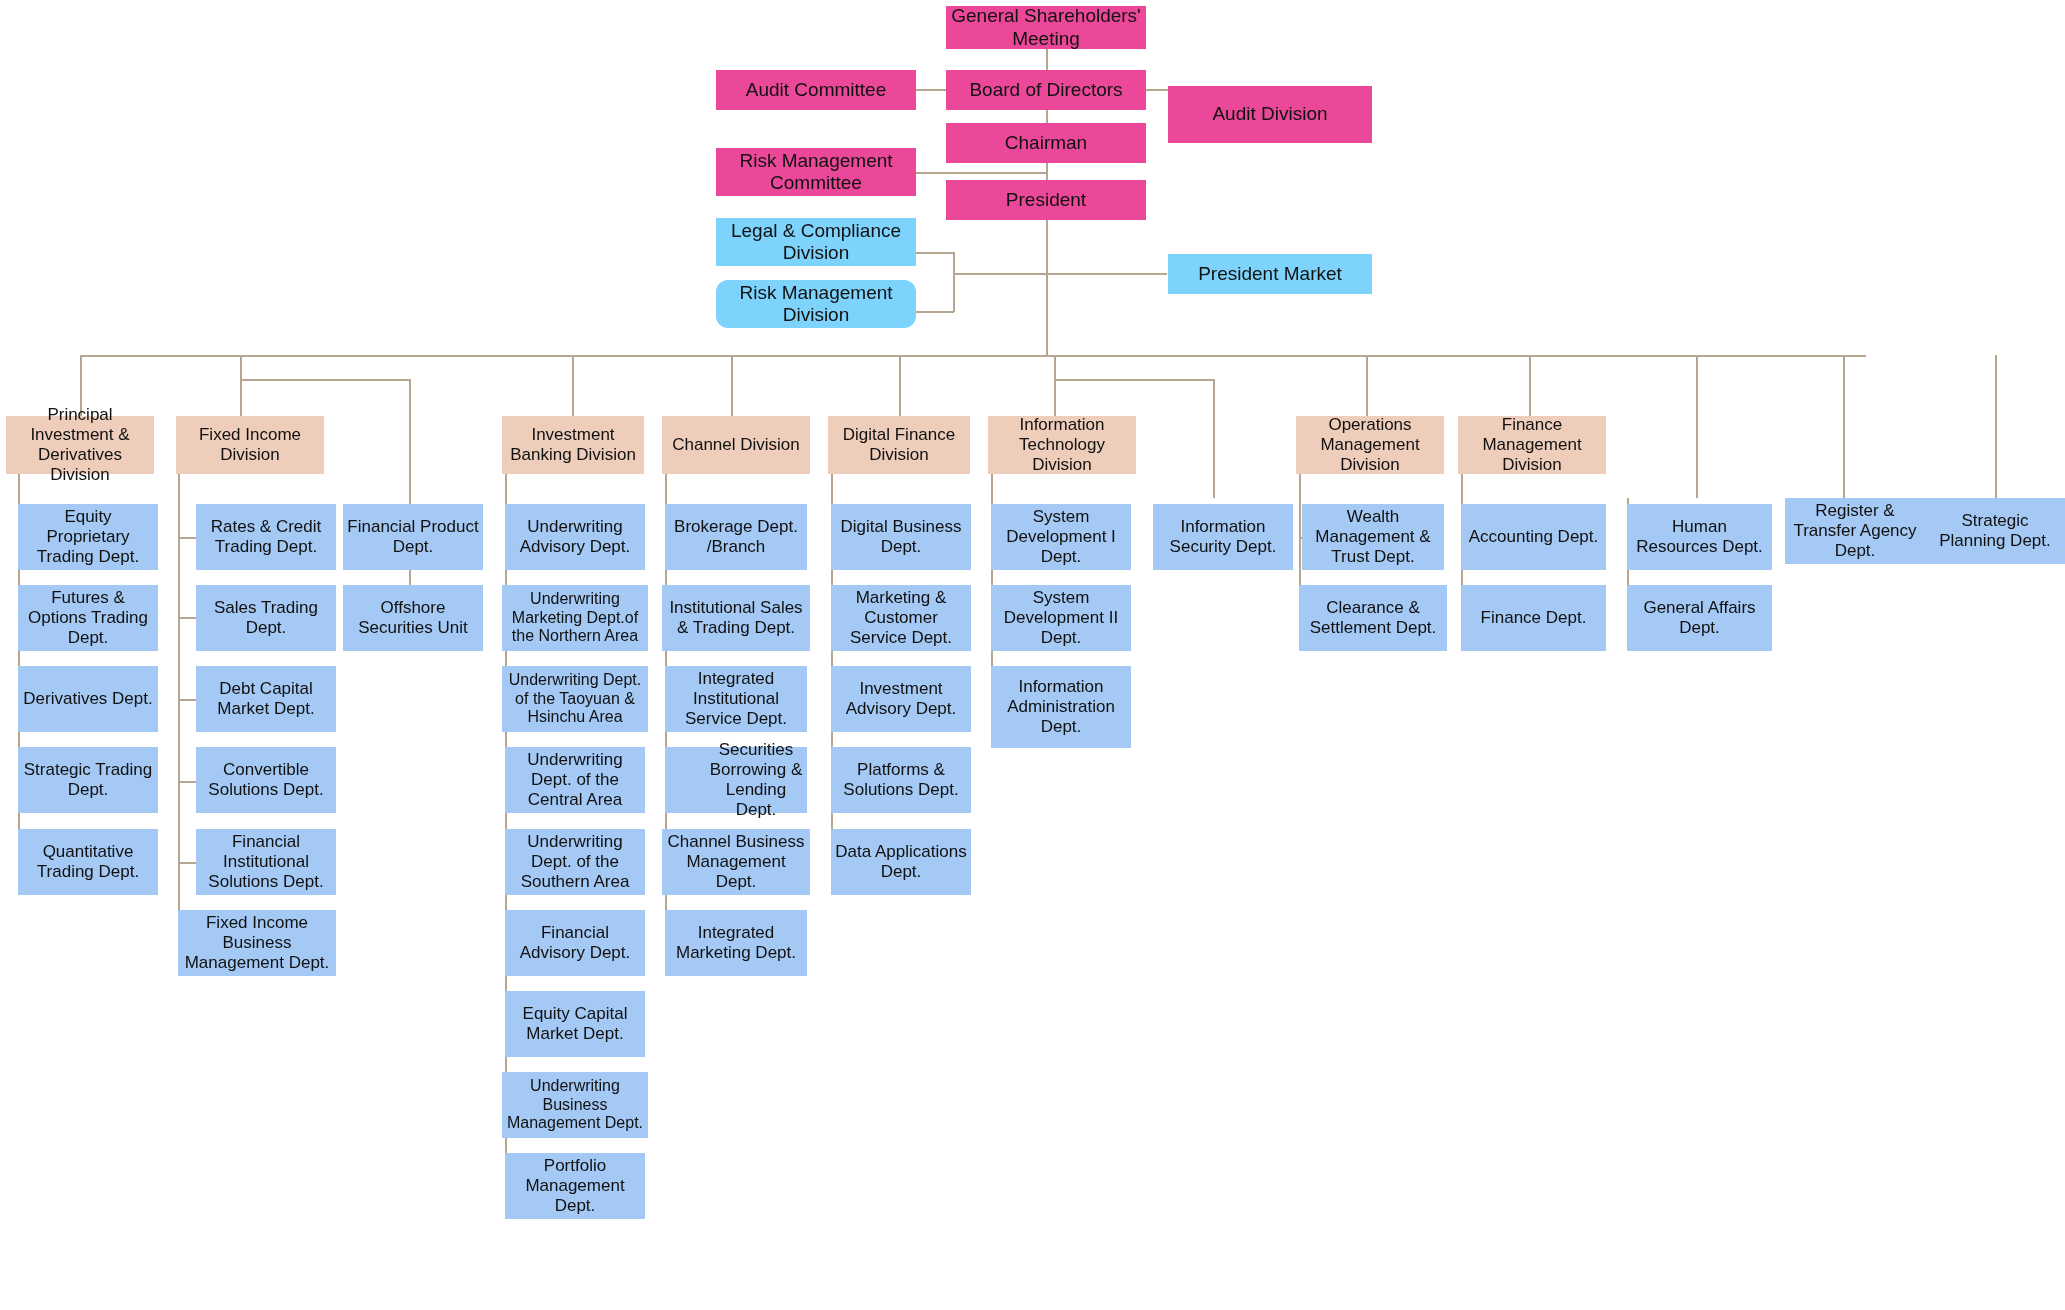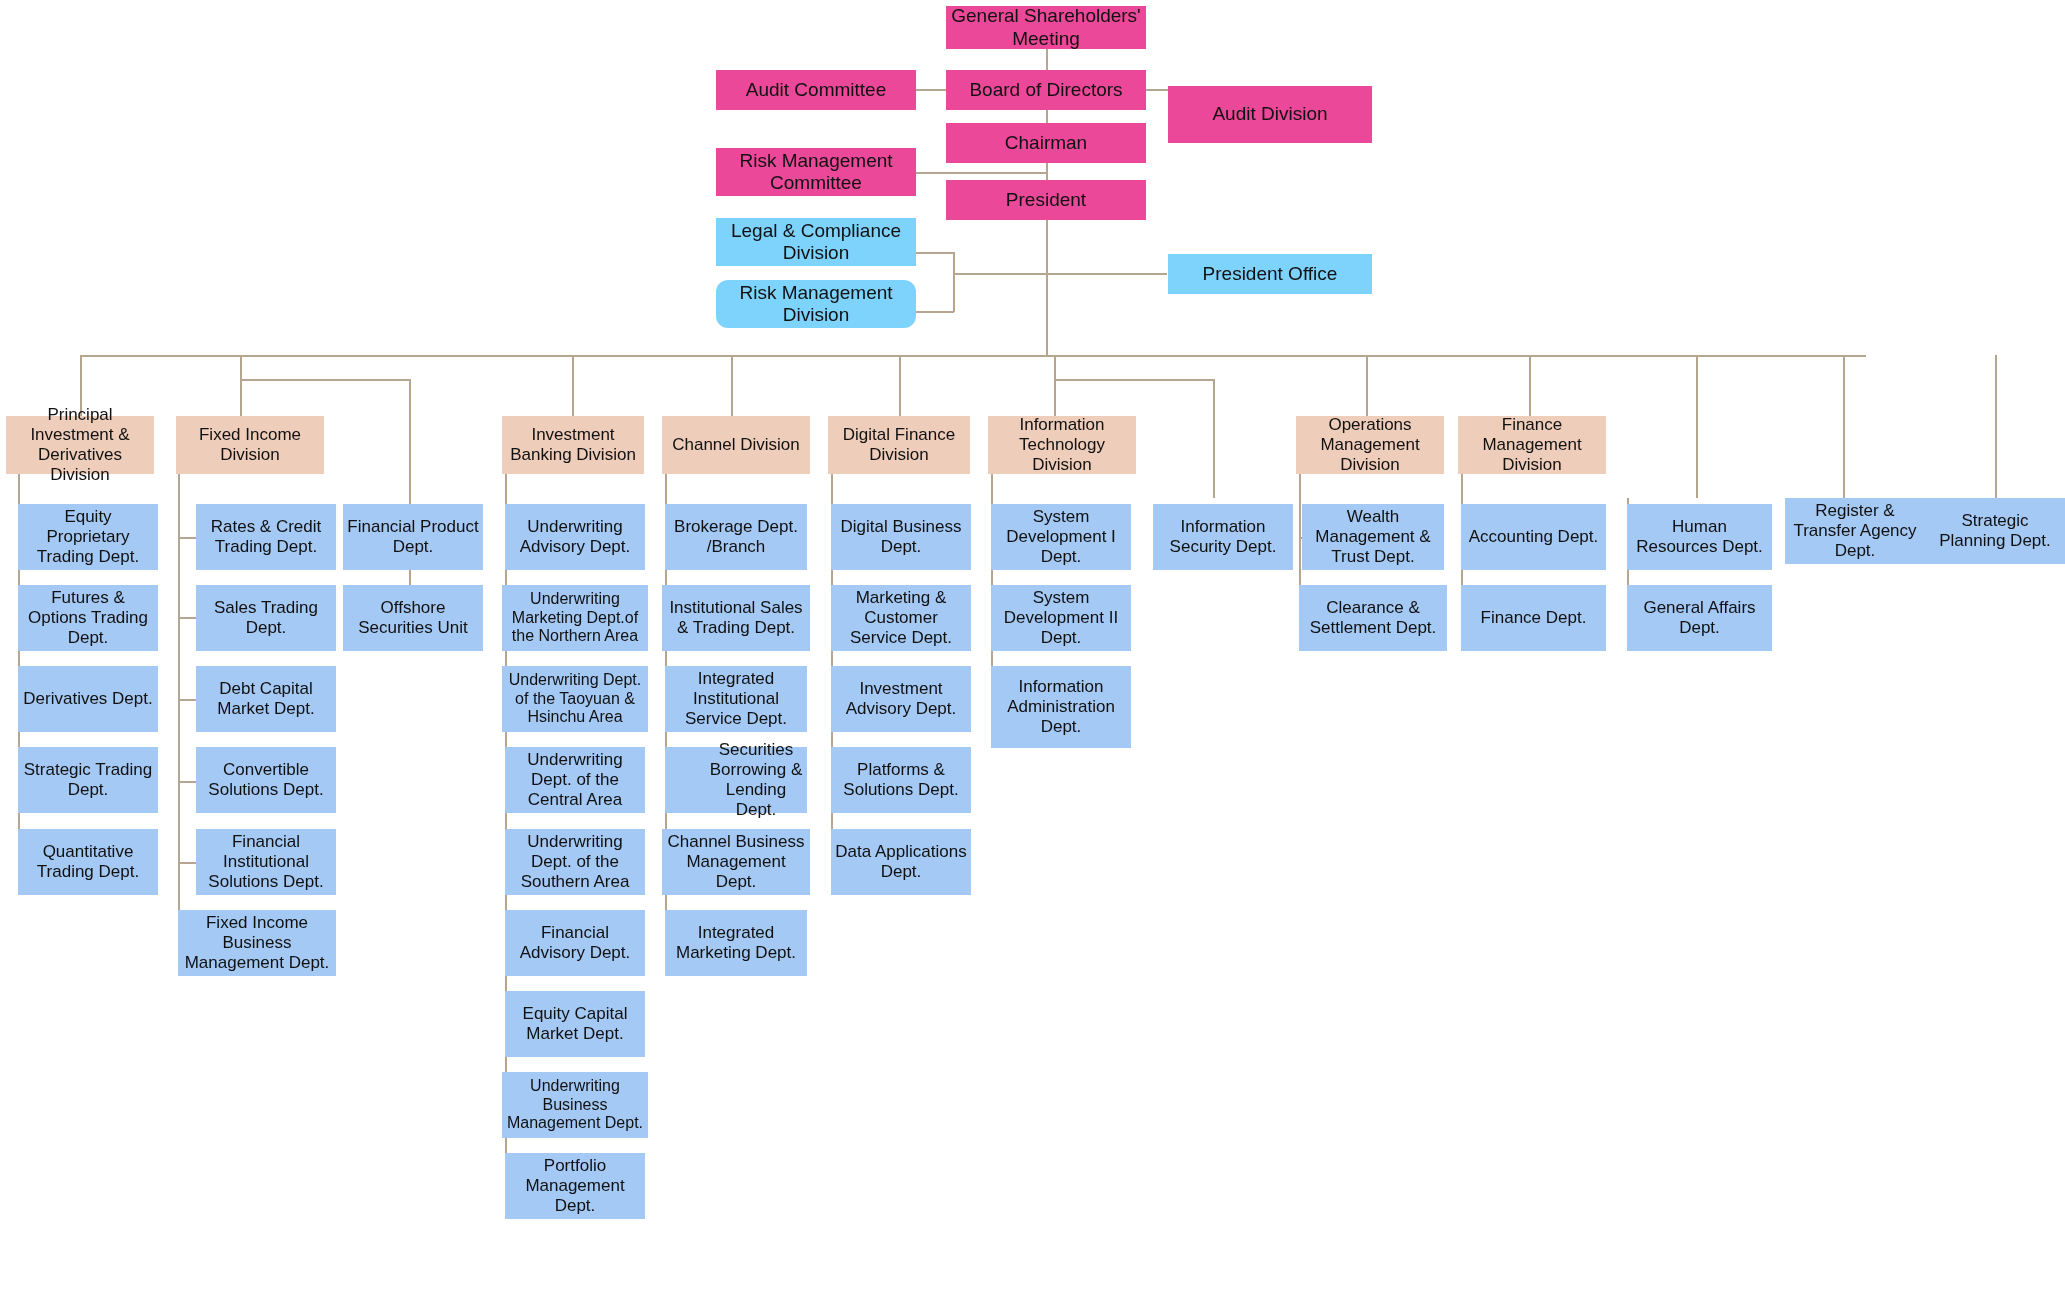--- a/index.html
+++ b/index.html
@@ -89,21 +89,21 @@
   <div class="box tan f19" style="left:946px;top:123px;width:200px;height:40px;">Chairman</div>
 
   <div class="box tan f19" style="left:716px;top:148px;width:200px;height:48px;">Risk Management Committee</div>
 
   <div class="box tan f19" style="left:946px;top:180px;width:200px;height:40px;">President</div>
 
   <div class="box teal f19" style="left:716px;top:218px;width:200px;height:48px;">Legal &amp; Compliance Division</div>
 
   <div class="box teal f19" style="left:716px;top:280px;width:200px;height:48px;border-radius:12px;">Risk Management Division</div>
 
-  <div class="box teal f19" style="left:1168px;top:254px;width:204px;height:40px;">President Office</div>
+  <div class="box teal f19" style="left:1168px;top:254px;width:204px;height:40px;">President Market</div>
 
   <div class="box salmon f17" style="left:6px;top:416px;width:148px;height:58px;">Principal Investment &amp; Derivatives Division</div>
   <div class="ln lnv" style="left:18px;top:474px;height:398px;"></div>
   <div class="ln lnh" style="left:18px;top:537px;width:18px;"></div>
   <div class="ln lnh" style="left:18px;top:617px;width:18px;"></div>
   <div class="ln lnh" style="left:18px;top:699px;width:18px;"></div>
   <div class="ln lnh" style="left:18px;top:781px;width:18px;"></div>
   <div class="ln lnh" style="left:18px;top:862px;width:18px;"></div>
 
   <div class="box blue f17" style="left:18px;top:504px;width:140px;height:66px;">Equity Proprietary Trading Dept.</div>

